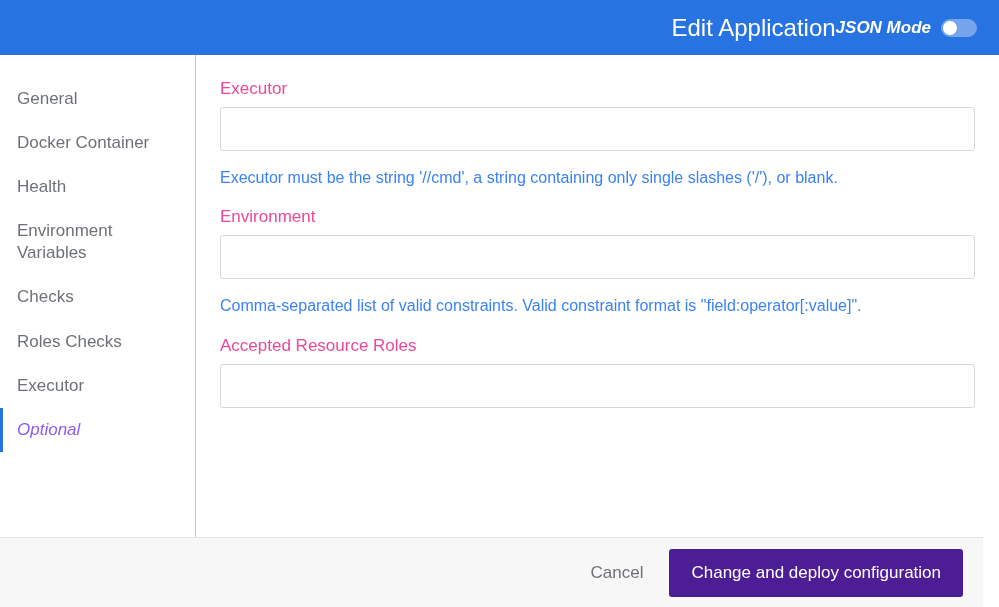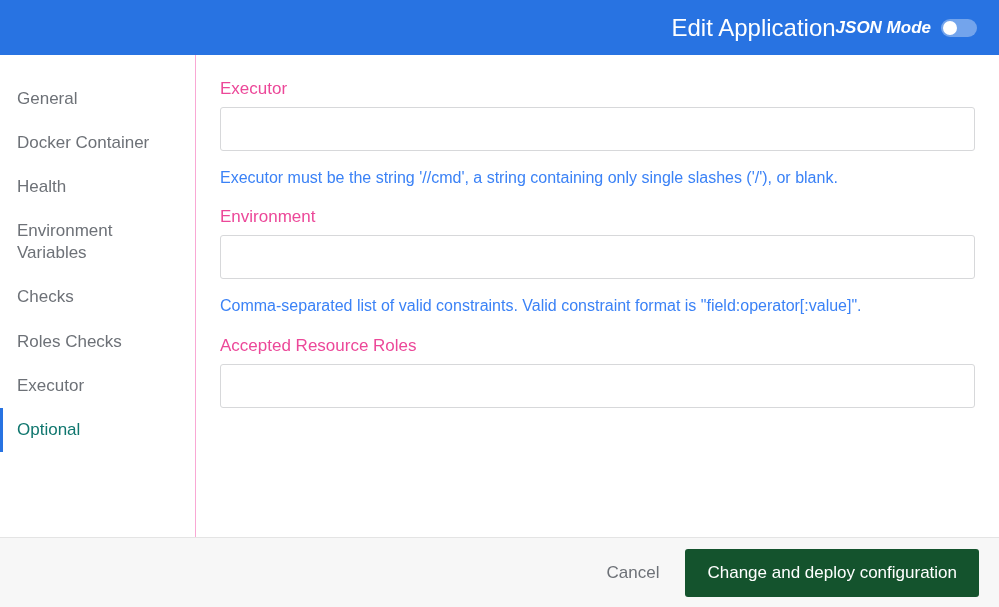--- a/index.html
+++ b/index.html
@@ -67,22 +67,23 @@
     }
     .sidebar-item {
       padding: 11px 16px 11px 14px;
       font-size: 17px;
       color: #6d7177;
       cursor: pointer;
       border-left: 3px solid transparent;
       line-height: 1.3;
     }
     .sidebar-item.active {
-      color: #0f766e;
+      color: #8b5cf6;
       border-left: 3px solid #2873e2;
+      font-style: italic;
     }
     .main {
       flex: 1;
       padding: 24px 24px 0 24px;
       overflow: hidden;
     }
     .field-group {
       margin-bottom: 18px;
     }
     .field-label {
@@ -104,40 +105,40 @@
     .field-hint {
       font-size: 16px;
       color: #3b82f6;
       margin-top: 16px;
       line-height: 1.4;
     }
     .footer {
       position: absolute;
       bottom: 0;
       left: 0;
-      right: 0;
+      right: 16px;
       height: 70px;
       border-top: 1px solid #e4e4e4;
       background: #f7f7f7;
       display: flex;
       align-items: center;
       justify-content: flex-end;
       padding: 0 20px;
       gap: 20px;
     }
     .btn-cancel {
       color: #6d7177;
       font-size: 17px;
       cursor: pointer;
       background: none;
       border: none;
       padding: 10px 6px;
     }
     .btn-primary {
-      background: #14532d;
+      background: #4c1d95;
       color: #fff;
       border: none;
       border-radius: 3px;
       padding: 14px 22px;
       font-size: 17px;
       cursor: pointer;
     }
   </style>
 </head>
 <body>

